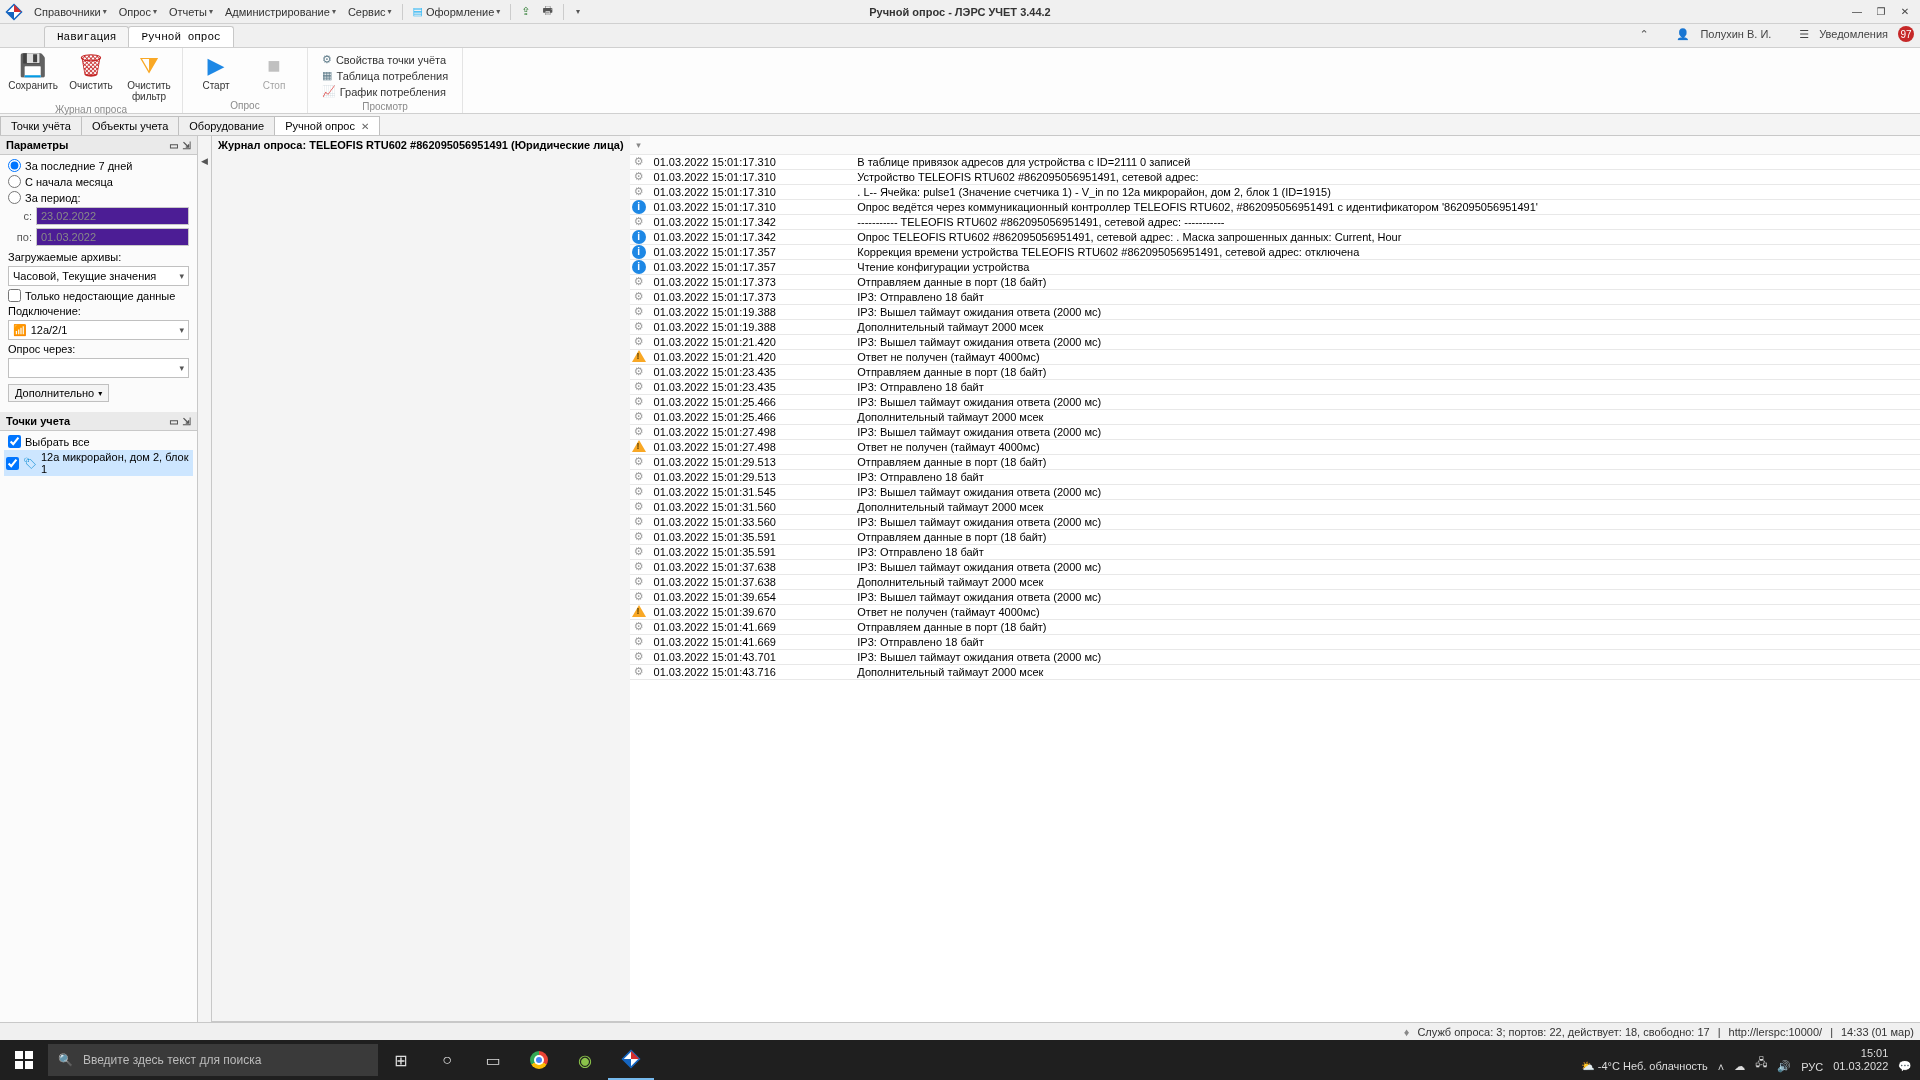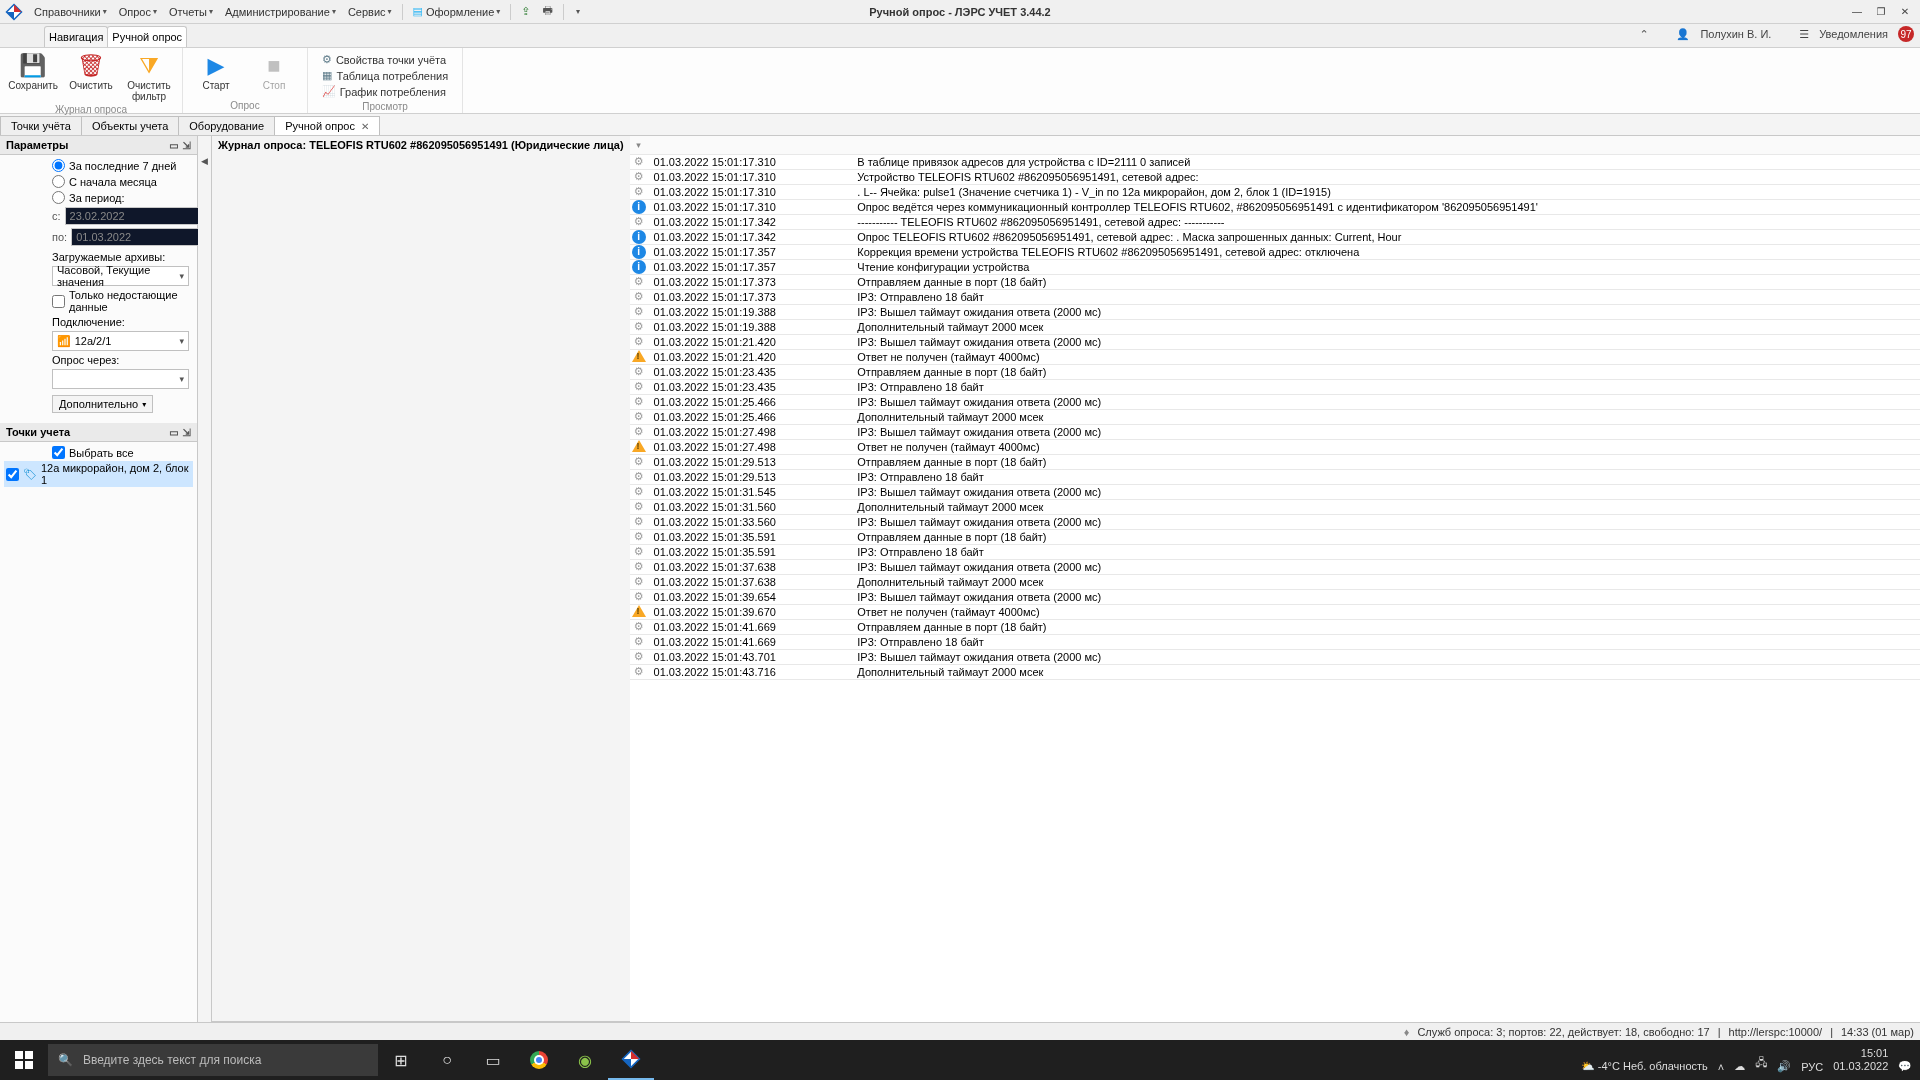--- a/index.html
+++ b/index.html
@@ -11,21 +11,21 @@
 .menubar .logo svg { width: 18px; height: 18px; }
 .menubar .menu-item { padding: 0 6px; display: flex; align-items: center; height: 100%; cursor: default; }
 .menubar .menu-item .caret { margin-left: 2px; font-size: 8px; color: #555; }
 .menubar .sep { width: 1px; height: 16px; background: #ccc; margin: 0 4px; }
 .menubar .title-center { position: absolute; left: 50%; transform: translateX(-50%); font-weight: bold; font-size: 11px; color: #333; }
 .menubar .right { margin-left: auto; display: flex; align-items: center; gap: 6px; padding-right: 6px; }
 .menubar .winbtn { width: 18px; height: 14px; display: flex; align-items: center; justify-content: center; font-size: 10px; color: #444; }
 
 
 .tabstrip1 { height: 24px; display:flex; align-items:flex-end; background:#f0f0f0; border-bottom:1px solid #d0d0d0; font-size:11px; padding-left:44px; position:relative;}
-.tabstrip1 .tab { padding:4px 4px; border:1px solid #c8c8c8; border-bottom:none; background:#f5f5f5; margin-right:-1px; border-radius:3px 3px 0 0;}
+.tabstrip1 .tab { padding:4px 12px; border:1px solid #c8c8c8; border-bottom:none; background:#f5f5f5; margin-right:-1px; border-radius:3px 3px 0 0;font-family:Liberation Mono, monospace;}
 .tabstrip1 .tab.active { background:#fff; }
 .tabstrip1 .right { position:absolute; right:6px; top:2px; display:flex; align-items:center; gap:10px; font-size:11px; color:#444;}
 .badge { background:#c62828; color:#fff; border-radius:50%; font-size:10px; width:16px; height:16px; display:inline-flex; align-items:center; justify-content:center;}
 
 
 .ribbon { height: 66px; display:flex; align-items:stretch; background:#fdfdfd; border-bottom:1px solid #d0d0d0; font-size:10px; color:#333;}
 .ribbon .group { display:flex; flex-direction:column; align-items:center; padding:2px 6px; border-right:1px solid #e4e4e4;}
 .ribbon .group .buttons { display:flex; gap:4px; flex:1;}
 .ribbon .bigbtn { display:flex; flex-direction:column; align-items:center; justify-content:flex-start; padding:2px 4px; width:54px;}
 .ribbon .bigbtn .ic { font-size:22px; height:28px; display:flex; align-items:center;}
@@ -39,25 +39,25 @@
 .doctabs { height:22px; display:flex; align-items:flex-end; background:#f4f4f4; border-bottom:1px solid #c8c8c8; font-size:11px;}
 .doctabs .dtab { padding:3px 10px; border:1px solid #c0c0c0; border-bottom:none; background:#efefef; margin-right:-1px;}
 .doctabs .dtab.active { background:#fff;}
 .doctabs .dtab .x { margin-left:6px; color:#666; font-size:10px;}
 
 
 .mainarea { display:flex; height: calc(1080px - 24px - 24px - 66px - 22px - 18px - 40px); }
 .sidepanel { width:198px; border-right:1px solid #c8c8c8; display:flex; flex-direction:column; font-size:11px; background:#fbfbfb;}
 .panelhdr { background:#eaeaea; border-bottom:1px solid #c8c8c8; padding:3px 6px; font-weight:bold; display:flex; align-items:center;}
 .panelhdr .tools { margin-left:auto; display:flex; gap:4px; color:#555; font-size:10px;}
-.panelbody { padding:4px 8px; display:flex; flex-direction:column; gap:3px;margin-left:44px;}
+.panelbody { padding:4px 8px; display:flex; flex-direction:column; gap:3px;}
 .radio-row { display:flex; align-items:center; gap:4px;}
 .field-row { display:flex; align-items:center; gap:4px;}
 .field-row label { width:24px; text-align:right; color:#555;}
-.field-row input[type=text] { flex:1; height:18px; border:1px solid #c8c8c8; background:#0f172a; color:#888; font-size:11px; padding:0 4px;}
+.field-row input[type=text] { flex:1; height:18px; border:1px solid #c8c8c8; background:#4c1d95; color:#888; font-size:11px; padding:0 4px;}
 .combo { height:20px; border:1px solid #c0c0c0; background:#fff; display:flex; align-items:center; padding:0 4px; font-size:11px; position:relative;}
 .combo::after { content:"▾"; position:absolute; right:4px; color:#555; font-size:9px;}
 .chk-row { display:flex; align-items:center; gap:4px;}
 .btn-small { border:1px solid #c0c0c0; background:#f4f4f4; padding:2px 6px; font-size:11px; display:inline-flex; align-items:center; gap:4px;}
 .treebody { padding:2px 4px; flex:1; overflow:auto;}
 .tree-item { display:flex; align-items:center; gap:4px; padding:1px 2px; font-size:11px;}
 .tree-item.sel { background:#cde6ff;}
 
 
 .gridwrap { flex:1; display:flex; flex-direction:row; overflow:hidden;justify-content:center;}

